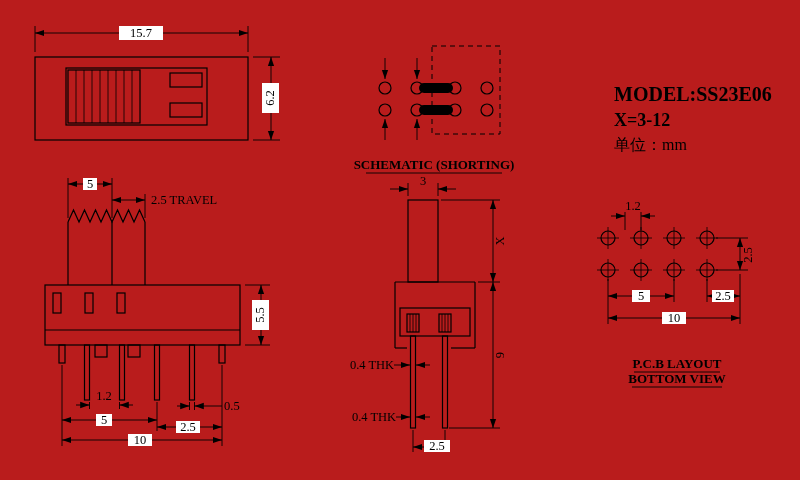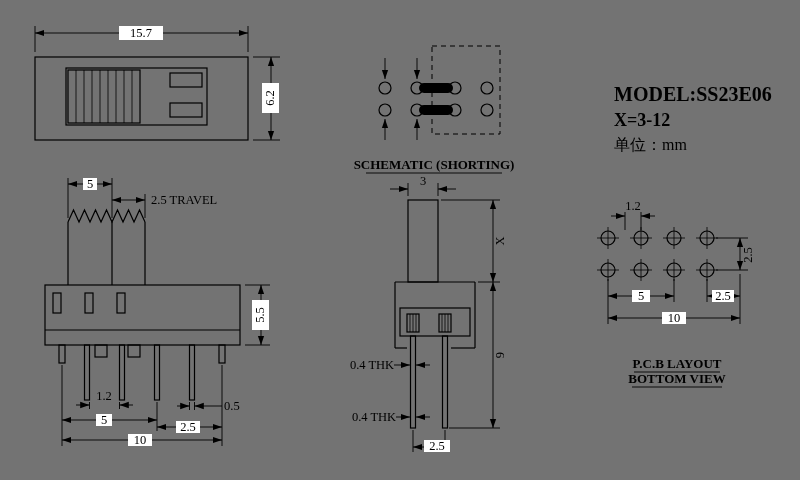--- a/index.html
+++ b/index.html
@@ -1,17 +1,17 @@
 <!DOCTYPE html>
 <html><head>
 <meta charset="utf-8">
 <style>
   html,body { margin:0; padding:0; background:#e8e8e8; }
   .stage {
-    position:relative; width:800px; height:480px; background:#737373;
+    position:relative; width:800px; height:480px; background:#b91c1c;
     font-family:"Liberation Serif", serif; overflow:hidden;text-align:center;
   }
   svg text { fill:#000; }
   .ln   { stroke:#000; stroke-width:1.2; fill:none; }
   .thin { stroke:#000; stroke-width:0.8; fill:none; }
   .dim  { stroke:#000; stroke-width:0.9; fill:none; }
   .dash { stroke:#000; stroke-width:1; fill:none; stroke-dasharray:5 4; }
   .wbg  { fill:#ffffff; stroke:none; }
   .blk  { fill:#000; stroke:none; }
   .dimtxt { font-size:12.5px; font-family:"Liberation Serif", serif; }

